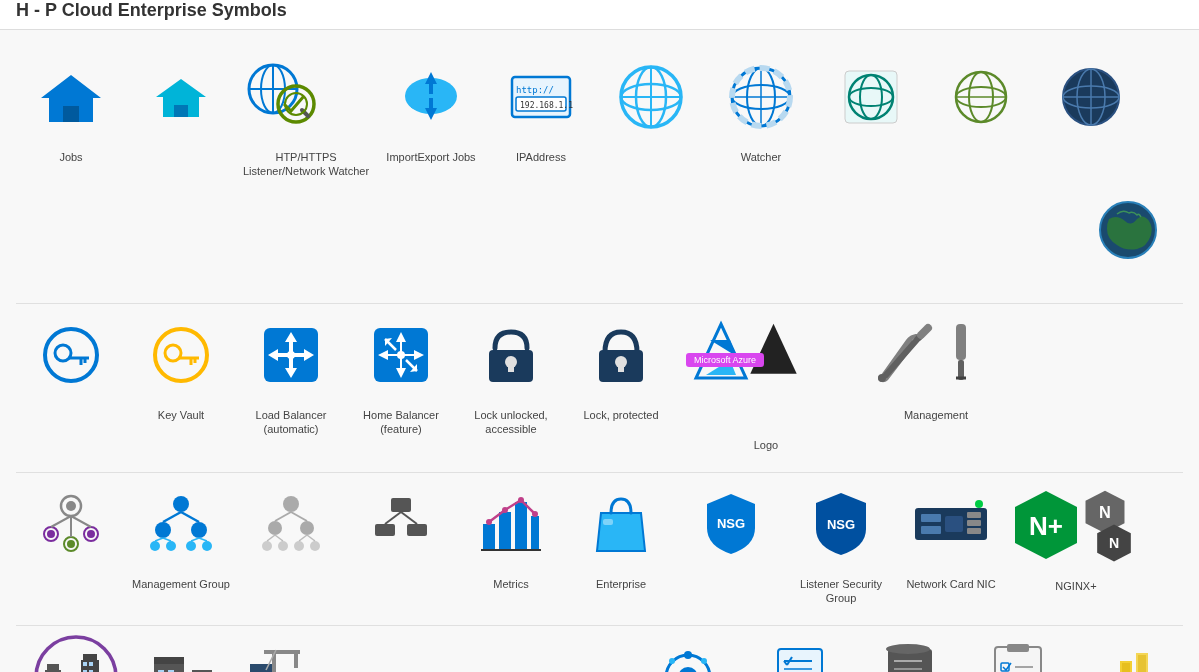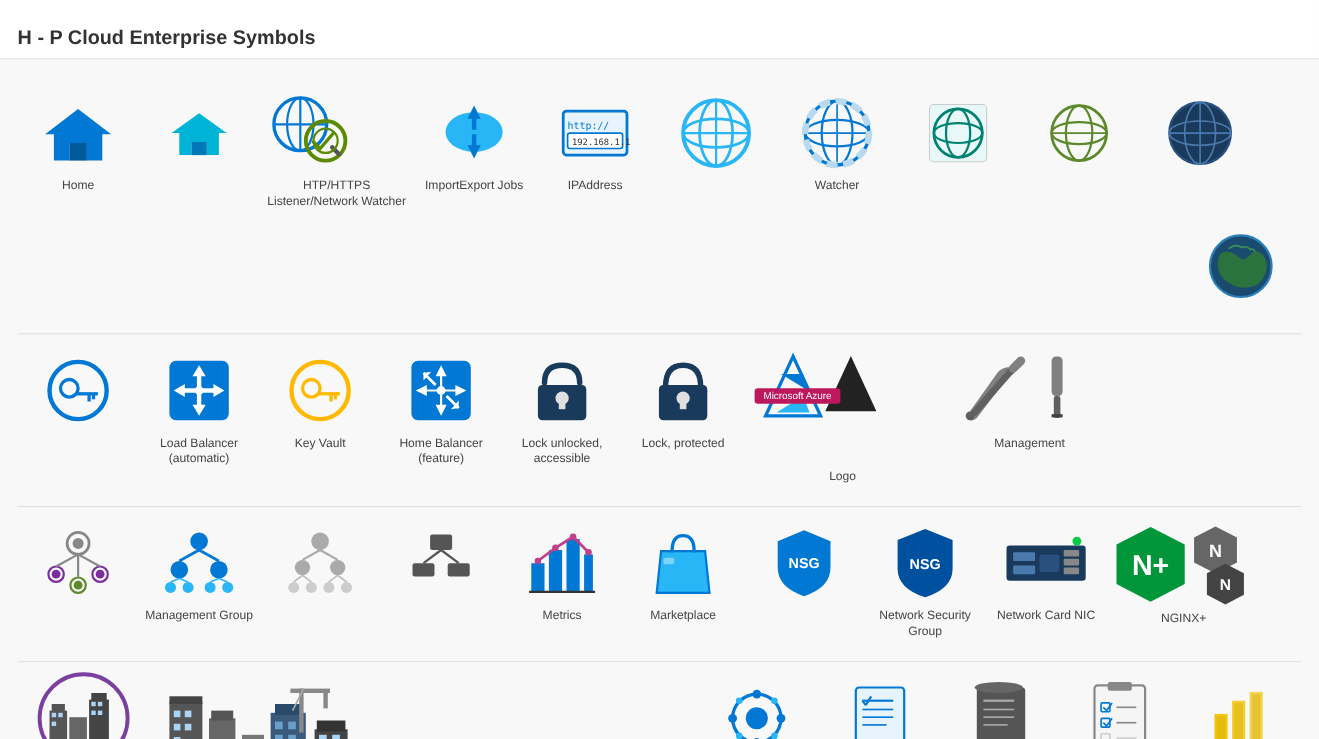--- a/index.html
+++ b/index.html
@@ -6,21 +6,21 @@
     body {
       font-family: 'Segoe UI', Arial, sans-serif;
       background: #f0f0f0;
       width: 1199px;
       min-height: 672px;
     }
     .page-title {
       font-size: 18px;
       font-weight: 600;
       color: #333;
-      padding: 24px 16px 8px;
+      padding: 0 16px 8px;
       background: #fff;
       border-bottom: 1px solid #ddd;
     }
     .content-area {
       background: #f8f8f8;
       padding: 16px;
       display: flex;
       flex-direction: column;
       gap: 0;
     }
@@ -34,20 +34,21 @@
     }
     .row:last-child { border-bottom: none; }
     .icon-item {
       display: flex;
       flex-direction: column;
       align-items: center;
       justify-content: flex-end;
       width: 110px;
       padding: 8px 4px;
       text-align: center;
+      gap: 12px;
     }
     .icon-item .icon-wrap {
       width: 70px;
       height: 70px;
       display: flex;
       align-items: center;
       justify-content: center;
       margin-bottom: 6px;
     }
     .icon-item .label {
@@ -68,21 +69,21 @@
 
   <div class="row">
 
     <div class="icon-item">
       <div class="icon-wrap">
         <svg width="60" height="55" viewBox="0 0 60 55">
           <polygon points="30,5 0,28 8,28 8,52 22,52 22,36 38,36 38,52 52,52 52,28 60,28" fill="#0078d4"></polygon>
           <rect x="22" y="36" width="16" height="16" fill="#005a9e"></rect>
         </svg>
       </div>
-      <span class="label">Home</span>
+      <span class="label">Jobs</span>
     </div>
 
     <div class="icon-item">
       <div class="icon-wrap">
         <svg width="50" height="45" viewBox="0 0 50 45">
           <polygon points="25,4 0,22 7,22 7,42 18,42 18,30 32,30 32,42 43,42 43,22 50,22" fill="#00b4d8"></polygon>
           <rect x="18" y="30" width="14" height="12" fill="#0077b6"></rect>
         </svg>
       </div>
       <span class="label"></span>
@@ -226,51 +227,51 @@
           <line x1="28" y1="33" x2="48" y2="33" stroke="#0078d4" stroke-width="3"></line>
           <line x1="44" y1="33" x2="44" y2="38" stroke="#0078d4" stroke-width="3"></line>
           <line x1="40" y1="33" x2="40" y2="40" stroke="#0078d4" stroke-width="3"></line>
         </svg>
       </div>
       <span class="label"></span>
     </div>
 
     <div class="icon-item">
       <div class="icon-wrap">
-        <svg width="62" height="62" viewBox="0 0 62 62">
-          <rect x="4" y="4" width="54" height="54" rx="6" fill="#0078d4"></rect>
-
-          <polygon points="31,8 25,18 29,18 29,28 33,28 33,18 37,18" fill="white"></polygon>
-          <polygon points="31,54 25,44 29,44 29,34 33,34 33,44 37,44" fill="white"></polygon>
-          <polygon points="8,31 18,25 18,29 28,29 28,33 18,33 18,37" fill="white"></polygon>
-          <polygon points="54,31 44,25 44,29 34,29 34,33 44,33 44,37" fill="white"></polygon>
-          <circle cx="31" cy="31" r="4" fill="white"></circle>
-        </svg>
-      </div>
-      <span class="label">Load Balancer (automatic)</span>
-    </div>
-
-    <div class="icon-item">
-      <div class="icon-wrap">
         <svg width="60" height="60" viewBox="0 0 60 60">
           <circle cx="30" cy="30" r="26" fill="none" stroke="#ffb900" stroke-width="4"></circle>
           <circle cx="22" cy="28" r="8" fill="none" stroke="#ffb900" stroke-width="3"></circle>
           <line x1="28" y1="33" x2="48" y2="33" stroke="#ffb900" stroke-width="3"></line>
           <line x1="44" y1="33" x2="44" y2="38" stroke="#ffb900" stroke-width="3"></line>
           <line x1="40" y1="33" x2="40" y2="40" stroke="#ffb900" stroke-width="3"></line>
         </svg>
       </div>
       <span class="label">Key Vault</span>
     </div>
 
     <div class="icon-item">
       <div class="icon-wrap">
         <svg width="62" height="62" viewBox="0 0 62 62">
           <rect x="4" y="4" width="54" height="54" rx="6" fill="#0078d4"></rect>
 
+          <polygon points="31,8 25,18 29,18 29,28 33,28 33,18 37,18" fill="white"></polygon>
+          <polygon points="31,54 25,44 29,44 29,34 33,34 33,44 37,44" fill="white"></polygon>
+          <polygon points="8,31 18,25 18,29 28,29 28,33 18,33 18,37" fill="white"></polygon>
+          <polygon points="54,31 44,25 44,29 34,29 34,33 44,33 44,37" fill="white"></polygon>
+          <circle cx="31" cy="31" r="4" fill="white"></circle>
+        </svg>
+      </div>
+      <span class="label">Load Balancer (automatic)</span>
+    </div>
+
+    <div class="icon-item">
+      <div class="icon-wrap">
+        <svg width="62" height="62" viewBox="0 0 62 62">
+          <rect x="4" y="4" width="54" height="54" rx="6" fill="#0078d4"></rect>
+
           <polygon points="31,8 26,18 30,18 30,28 32,28 32,18 36,18" fill="white"></polygon>
           <polygon points="31,54 26,44 30,44 30,34 32,34 32,44 36,44" fill="white"></polygon>
           <polygon points="8,31 18,26 18,30 28,30 28,32 18,32 18,36" fill="white"></polygon>
           <polygon points="54,31 44,26 44,30 34,30 34,32 44,32 44,36" fill="white"></polygon>
 
           <line x1="15" y1="15" x2="26" y2="26" stroke="white" stroke-width="2.5"></line>
           <polygon points="15,15 22,14 15,22" fill="white"></polygon>
           <line x1="47" y1="47" x2="36" y2="36" stroke="white" stroke-width="2.5"></line>
           <polygon points="47,47 40,48 47,40" fill="white"></polygon>
           <circle cx="31" cy="31" r="4" fill="white"></circle>
@@ -314,21 +315,21 @@
 
         <svg width="70" height="70" viewBox="0 0 70 70" style="position:absolute;left:0;top:0;">
           <polygon points="35,4 60,58 10,58" fill="none" stroke="#0078d4" stroke-width="3"></polygon>
           <polygon points="24,20 44,20 50,36" fill="#0078d4"></polygon>
           <polygon points="20,55 50,55 44,40" fill="#29b6f6"></polygon>
         </svg>
         <svg width="65" height="65" viewBox="0 0 70 70" style="position:absolute;left:55;top:0;">
           <polygon points="35,4 60,58 10,58" fill="#222"></polygon>
         </svg>
 
-        <div style="position:absolute;left:0;top:55;background:#be185d;color:white;font-size:9px;padding:2px 8px;border-radius:3px;white-space:nowrap;">Microsoft Azure</div>
+        <div style="position:absolute;left:0;top:55;background:#d946ef;color:white;font-size:9px;padding:2px 8px;border-radius:3px;white-space:nowrap;">Microsoft Azure</div>
       </div>
       <span class="label" style="margin-top:20px;">Logo</span>
     </div>
 
     <div class="icon-item" style="width:160px">
       <div class="icon-wrap" style="width:140px; position:relative; height:70px;">
 
         <svg width="70" height="70" viewBox="0 0 70 70" style="position:absolute;left:0;top:0;">
 
           <path d="M15,55 L40,20 C44,14 52,12 58,16 C56,20 54,22 52,20 C48,16 44,20 48,26 L22,60 C18,64 12,62 12,58 C12,55 15,55 15,55Z" fill="#808080"></path>
@@ -453,41 +454,41 @@
         <svg width="60" height="66" viewBox="0 0 60 66">
 
           <path d="M10,22 L50,22 L54,60 L6,60 Z" fill="#29b6f6"></path>
           <path d="M10,22 L50,22 L54,60 L6,60 Z" fill="none" stroke="#0078d4" stroke-width="2"></path>
 
           <path d="M20,22 Q20,8 30,8 Q40,8 40,22" fill="none" stroke="#0078d4" stroke-width="3" stroke-linecap="round"></path>
 
           <rect x="12" y="28" width="10" height="6" rx="2" fill="rgba(255,255,255,0.4)"></rect>
         </svg>
       </div>
-      <span class="label">Marketplace</span>
+      <span class="label">Enterprise</span>
     </div>
 
     <div class="icon-item">
       <div class="icon-wrap">
         <svg width="60" height="68" viewBox="0 0 60 68">
           <path d="M30,4 L54,14 L54,38 Q54,56 30,64 Q6,56 6,38 L6,14 Z" fill="#0078d4"></path>
           <text x="30" y="38" text-anchor="middle" font-size="13" font-weight="bold" fill="white" font-family="Arial">NSG</text>
         </svg>
       </div>
       <span class="label"></span>
     </div>
 
     <div class="icon-item">
       <div class="icon-wrap">
         <svg width="62" height="70" viewBox="0 0 62 70">
           <path d="M31,4 L56,14 L56,40 Q56,58 31,66 Q6,58 6,40 L6,14 Z" fill="#0050a0"></path>
           <text x="31" y="40" text-anchor="middle" font-size="13" font-weight="bold" fill="white" font-family="Arial">NSG</text>
         </svg>
       </div>
-      <span class="label">Network Security Group</span>
+      <span class="label">Listener Security Group</span>
     </div>
 
     <div class="icon-item">
       <div class="icon-wrap">
         <svg width="80" height="60" viewBox="0 0 80 60">
           <rect x="4" y="14" width="72" height="32" rx="3" fill="#1a3a5c"></rect>
 
           <rect x="10" y="20" width="20" height="8" rx="1" fill="#4a7aad"></rect>
           <rect x="10" y="32" width="20" height="8" rx="1" fill="#4a7aad"></rect>
 

